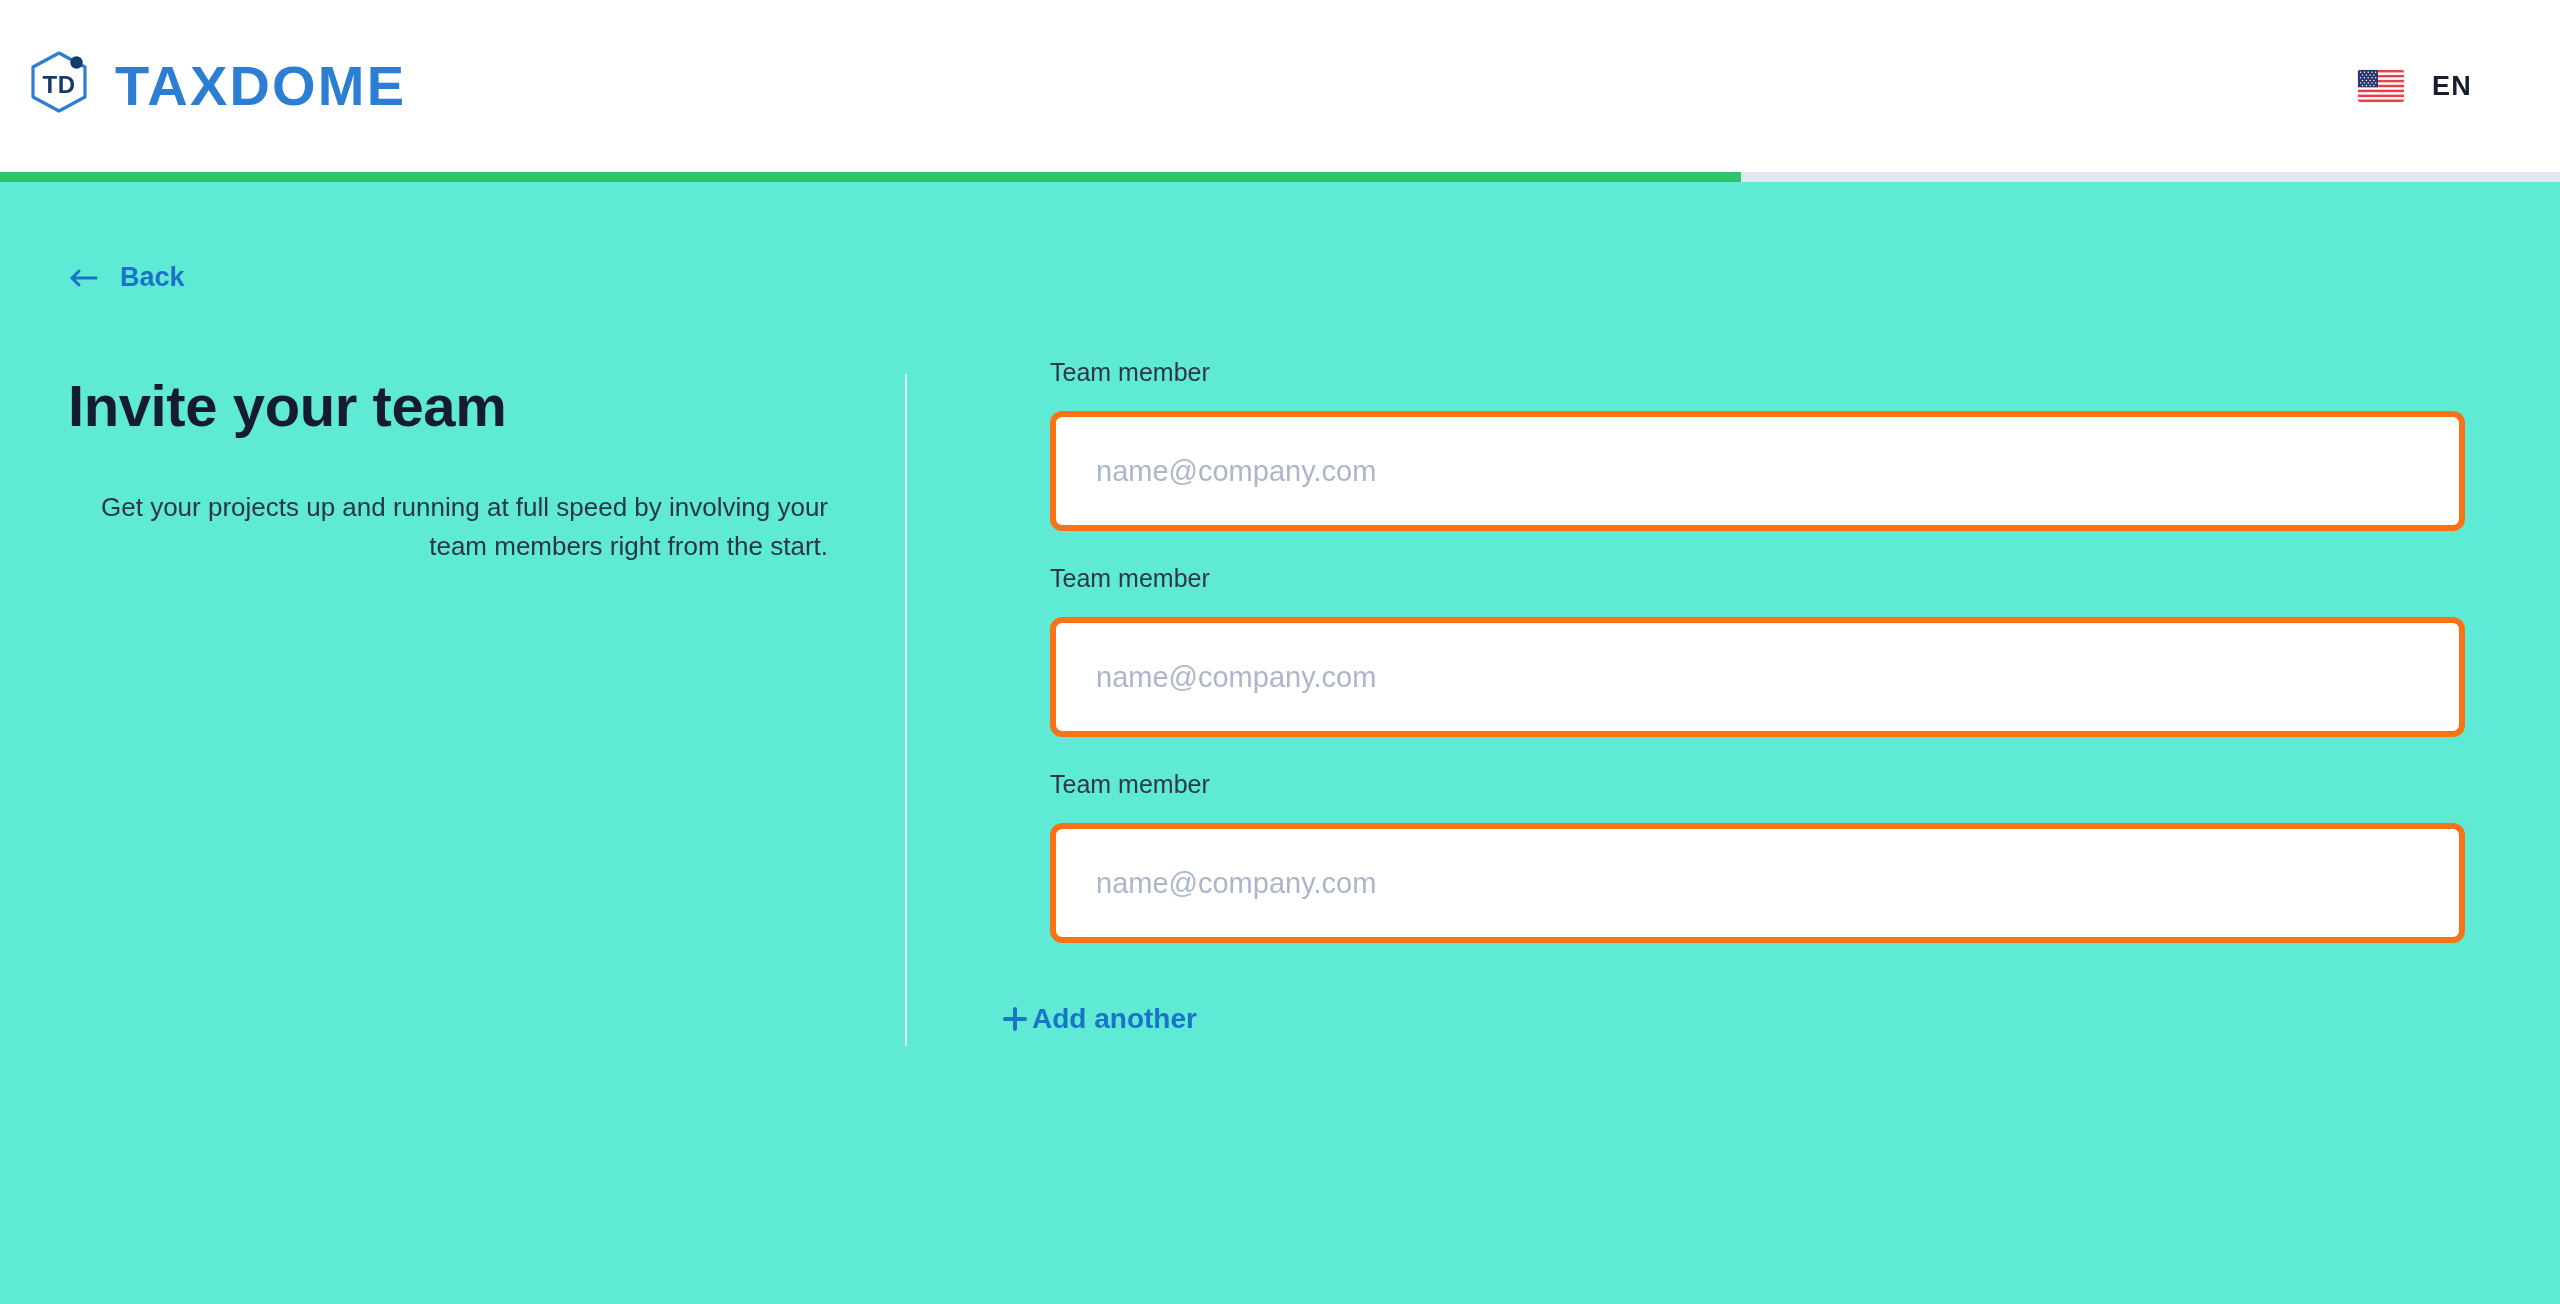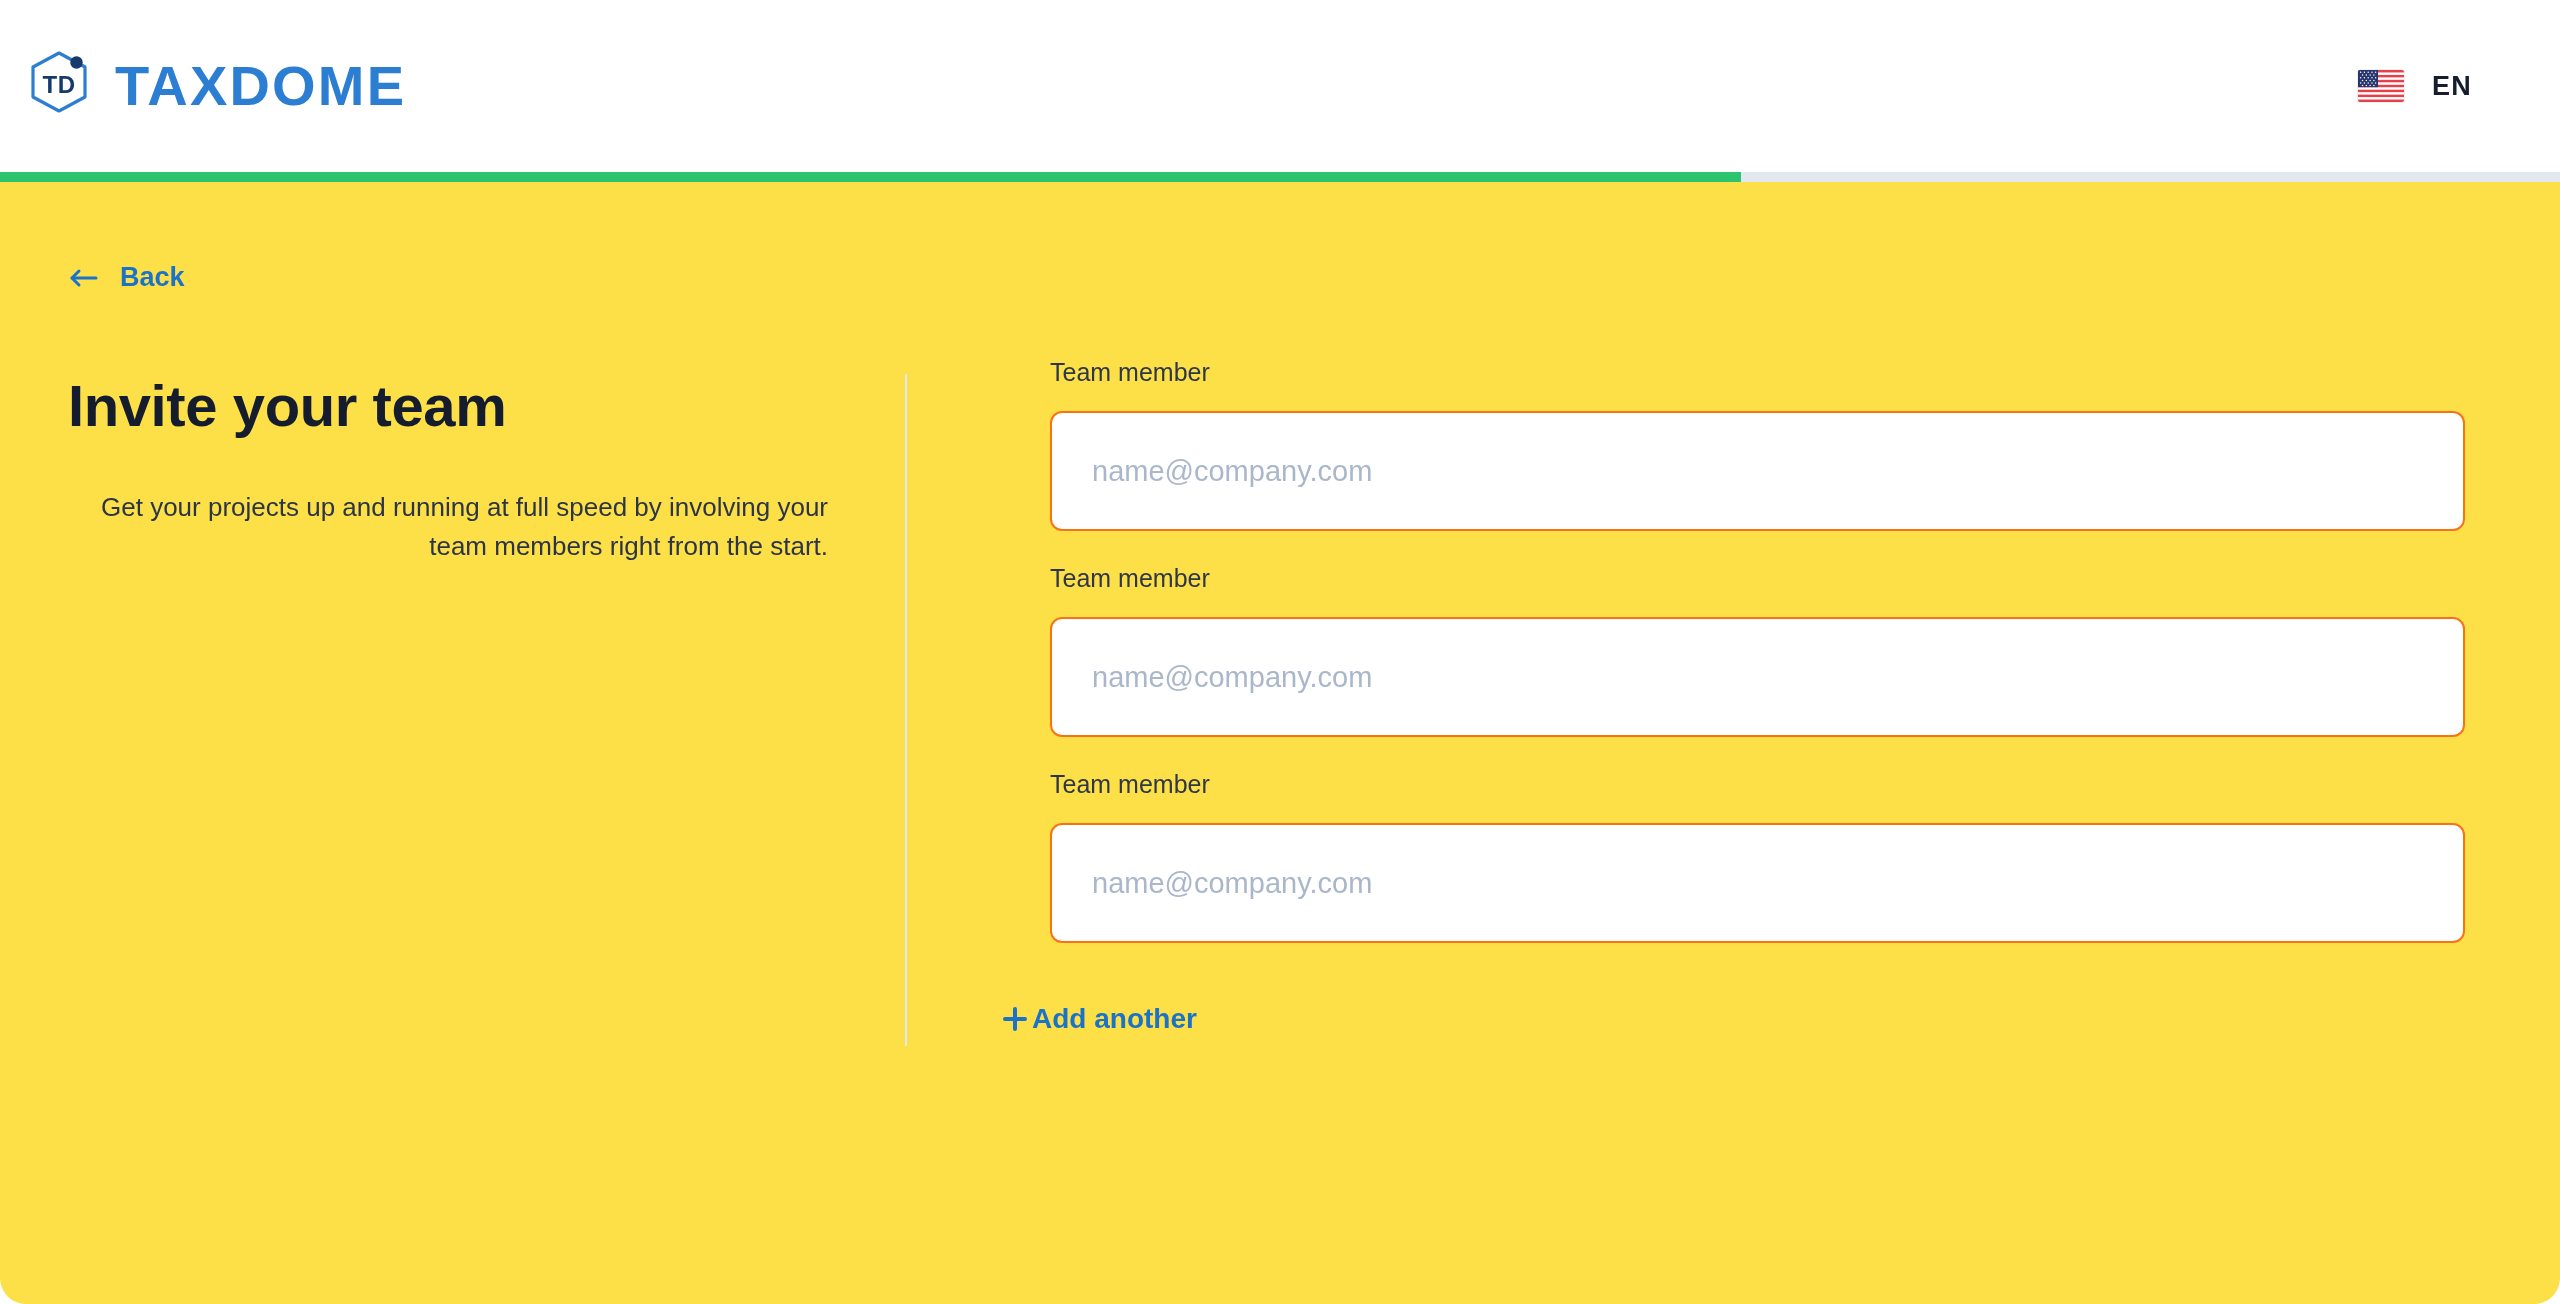--- a/index.html
+++ b/index.html
@@ -10,22 +10,21 @@
     height: 1304px;
     background: #ffffff;
     font-family: "Liberation Sans", sans-serif;
     overflow: hidden;
   }
 
   .page {
     position: relative;
     width: 2560px;
     height: 1304px;
-    background: #fde047;
-    border-radius: 26px;
+    background: #5eead4;
   }
 
   
   .header {
     position: absolute;
     top: 0; left: 0;
     width: 2560px;
     height: 172px;
     background: #ffffff;
     display: flex;
@@ -174,21 +173,21 @@
     font-size: 25px;
     color: #2e3748;
     line-height: 1;
     margin-bottom: 26px;
     display: block;
   }
 
   .field-input {
     width: 1415px;
     height: 120px;
-    border: 2px solid #f97316;
+    border: 6px solid #f97316;
     border-radius: 12px;
     background: #ffffff;
     font-family: "Liberation Sans", sans-serif;
     font-size: 29px;
     color: #1b2435;
     padding: 0 40px;
     outline: none;
     display: block;
   }
   .field-input::placeholder {

